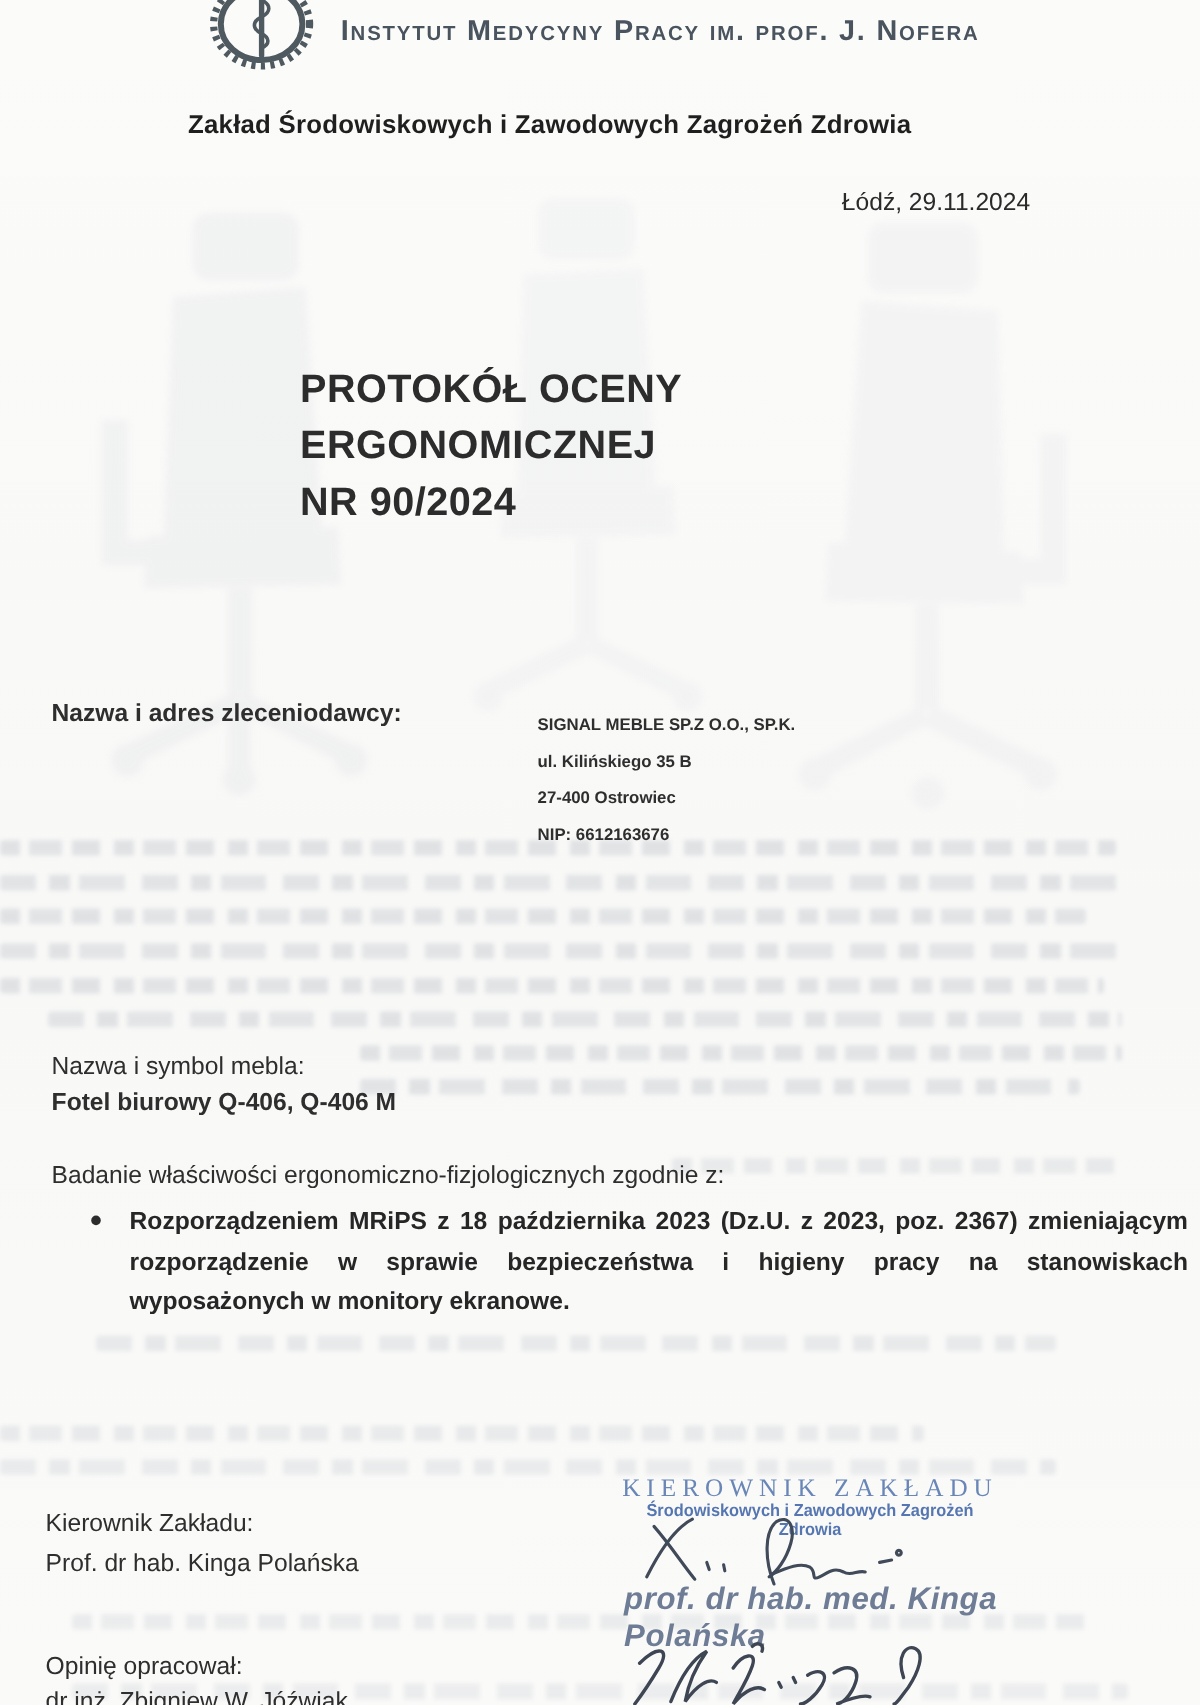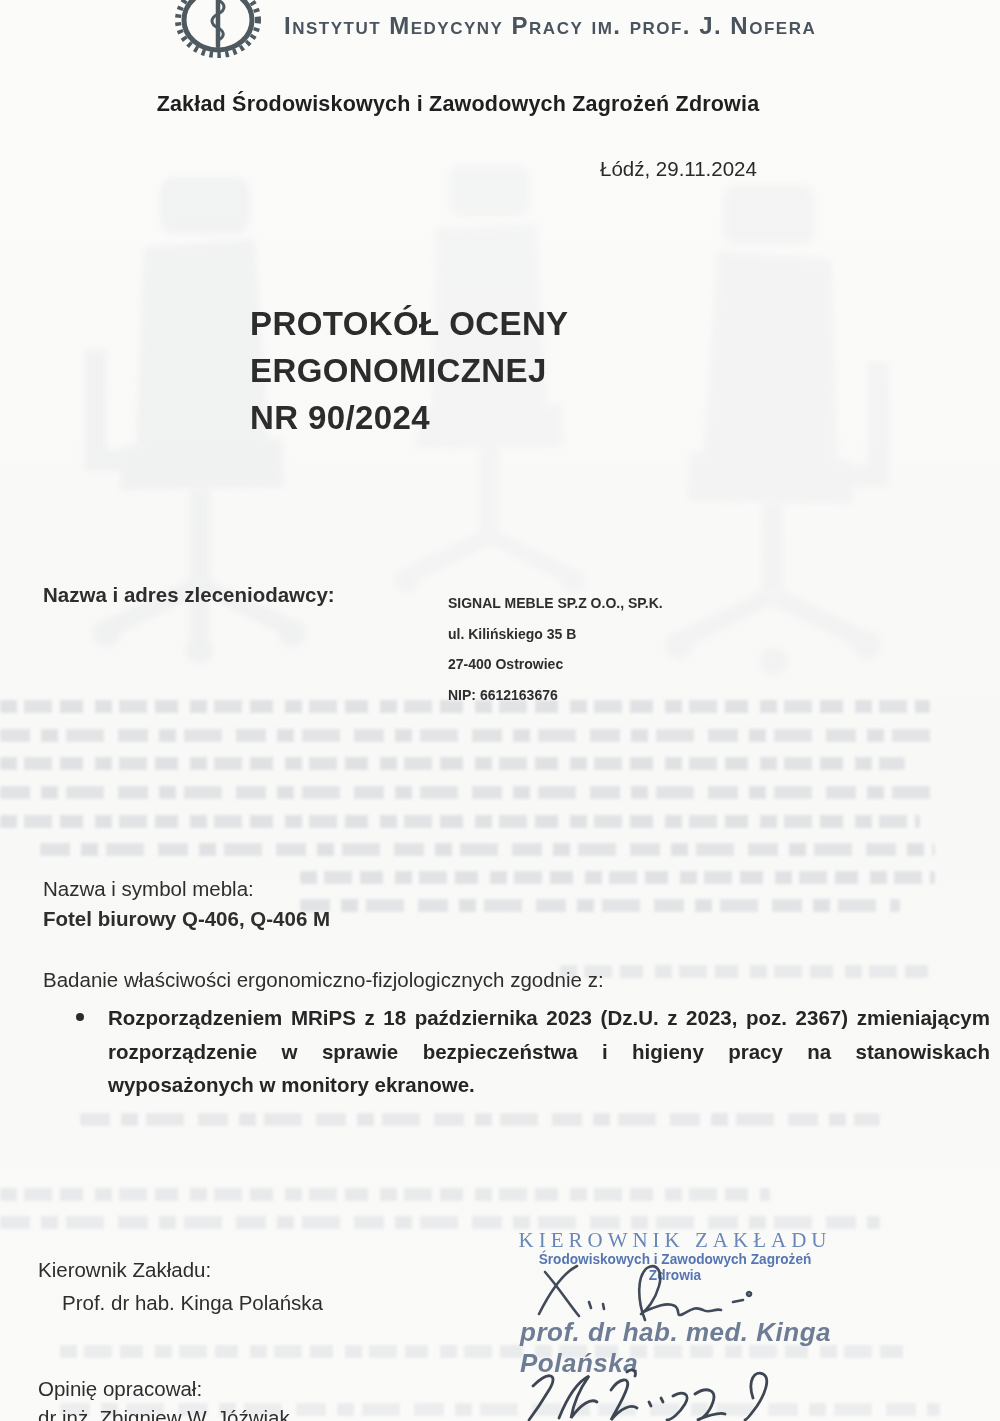--- a/index.html
+++ b/index.html
@@ -15,21 +15,21 @@
   .institute{
     position:absolute;left:284px;top:12px;width:620px;
     font-variant:small-caps;font-weight:600;font-size:24px;letter-spacing:1.5px;
     color:#4a545e;
   }
   .department{
     position:absolute;left:0;top:92px;width:916px;text-align:center;
     font-weight:700;font-size:21.5px;color:#1f1f1f;letter-spacing:.2px;
   }
   .citydate{
-    position:absolute;left:600px;top:157px;width:360px;text-align:left;
+    position:absolute;left:600px;top:157px;width:360px;text-align:center;
     font-size:20.5px;color:#2a2a2a;
   }
   
   .ghost{position:absolute;z-index:0;pointer-events:none;}
   .ghost-chair{filter:blur(3px);opacity:.10;}
   .ghost-line{
     height:13px;border-radius:3px;filter:blur(1.6px);opacity:.5;
     background:repeating-linear-gradient(90deg,
       #c9ccd1 0 17px, transparent 17px 24px,
       #cdd0d4 24px 52px, transparent 52px 60px,
@@ -168,21 +168,21 @@
   </div>
 
   <div class="furn-label">Nazwa i symbol mebla:</div>
   <div class="furn-value">Fotel biurowy Q-406, Q-406 M</div>
 
   <div class="study-intro">Badanie właściwości ergonomiczno-fizjologicznych zgodnie z:</div>
   <div class="bullet-dot"></div>
   <div class="bullet-text">Rozporządzeniem MRiPS z 18 października 2023 (Dz.U. z 2023, poz. 2367) zmieniającym rozporządzenie w sprawie bezpieczeństwa i higieny pracy na stanowiskach wyposażonych w monitory ekranowe.</div>
 
   <div class="plain" style="left:38px;top:1258px;">Kierownik Zakładu:</div>
-  <div class="plain" style="left:38px;top:1291px;margin-left:24px;">Prof. dr hab. Kinga Polańska</div>
+  <div class="plain" style="left:38px;top:1291px;">Prof. dr hab. Kinga Polańska</div>
   <div class="plain" style="left:38px;top:1377px;">Opinię opracował:</div>
   <div class="plain" style="left:38px;top:1406px;">dr inż. Zbigniew W. Jóźwiak</div>
 
   <div class="stamp-title">KIEROWNIK ZAKŁADU</div>
   <div class="stamp-sub">Środowiskowych i Zawodowych Zagrożeń Zdrowia</div>
   <svg class="sig" style="left:525px;top:1262px;" width="260" height="62" viewBox="0 0 260 62">
     <g fill="none" stroke="#414a59" stroke-width="2.6" stroke-linecap="round">
       <path d="M14,52 C30,20 44,8 52,4"></path>
       <path d="M20,10 C34,26 44,42 54,54"></path>
       <path d="M64,40 l2,6 M78,42 l1,5"></path>

